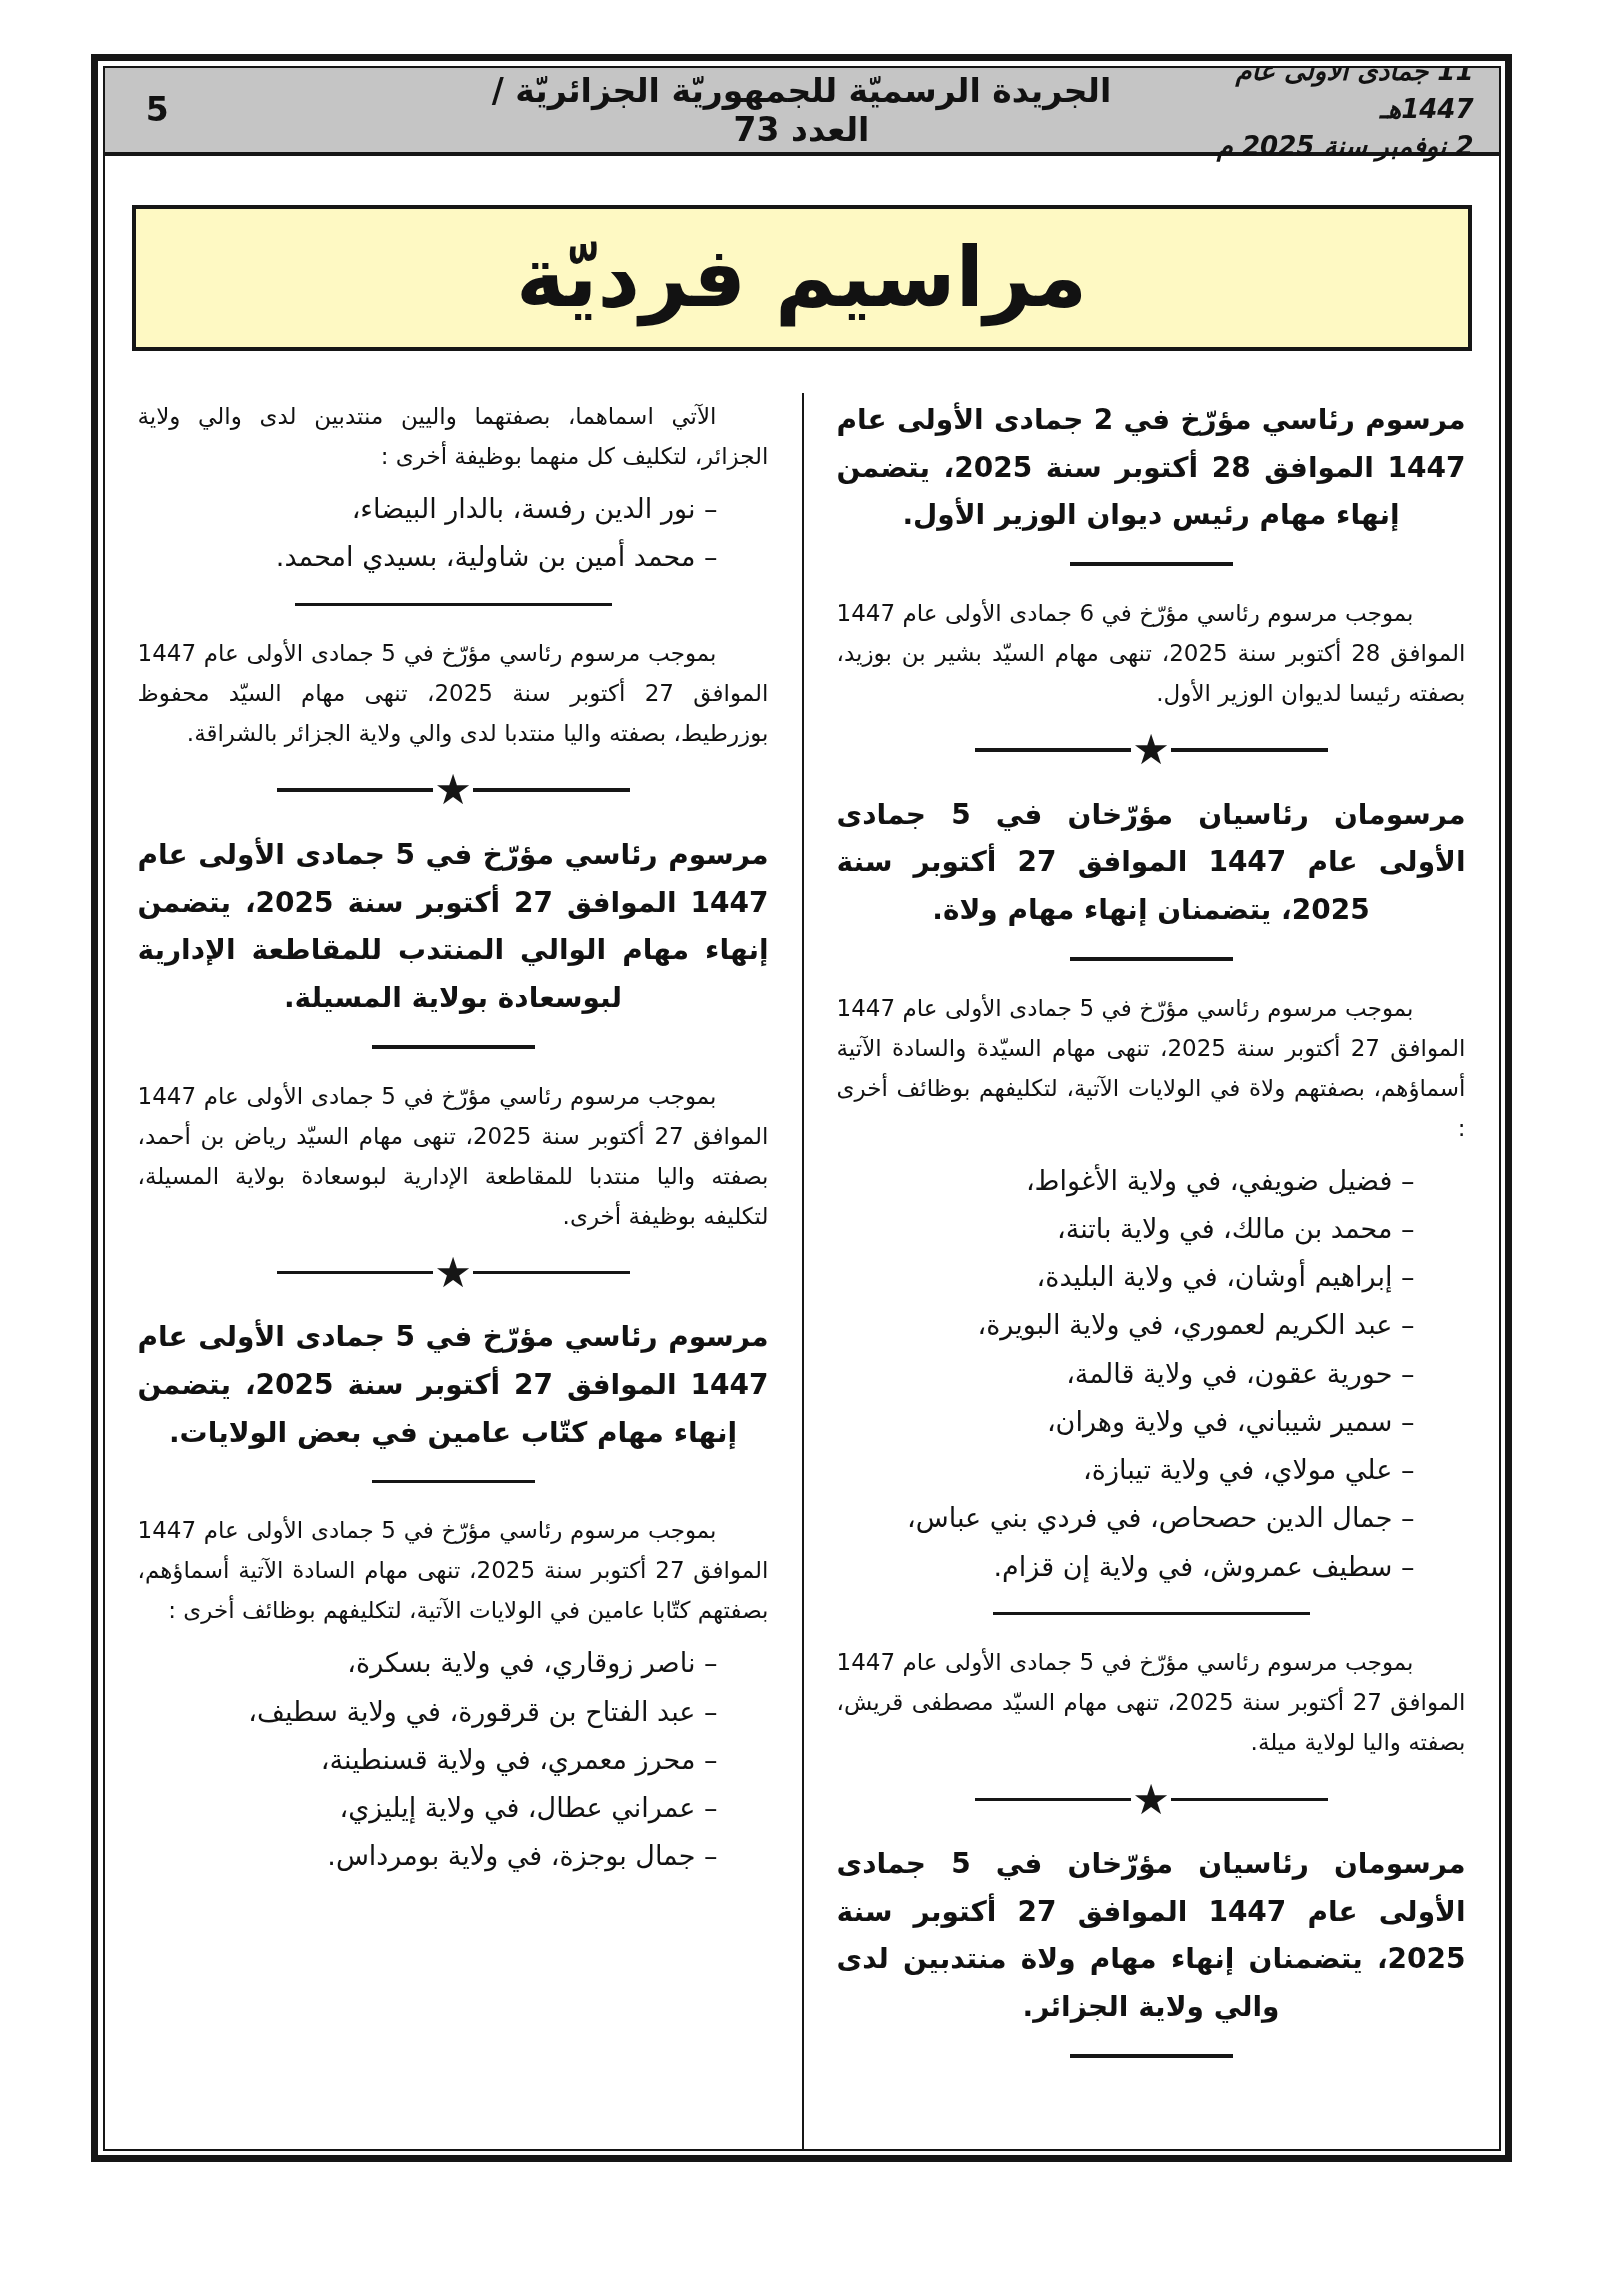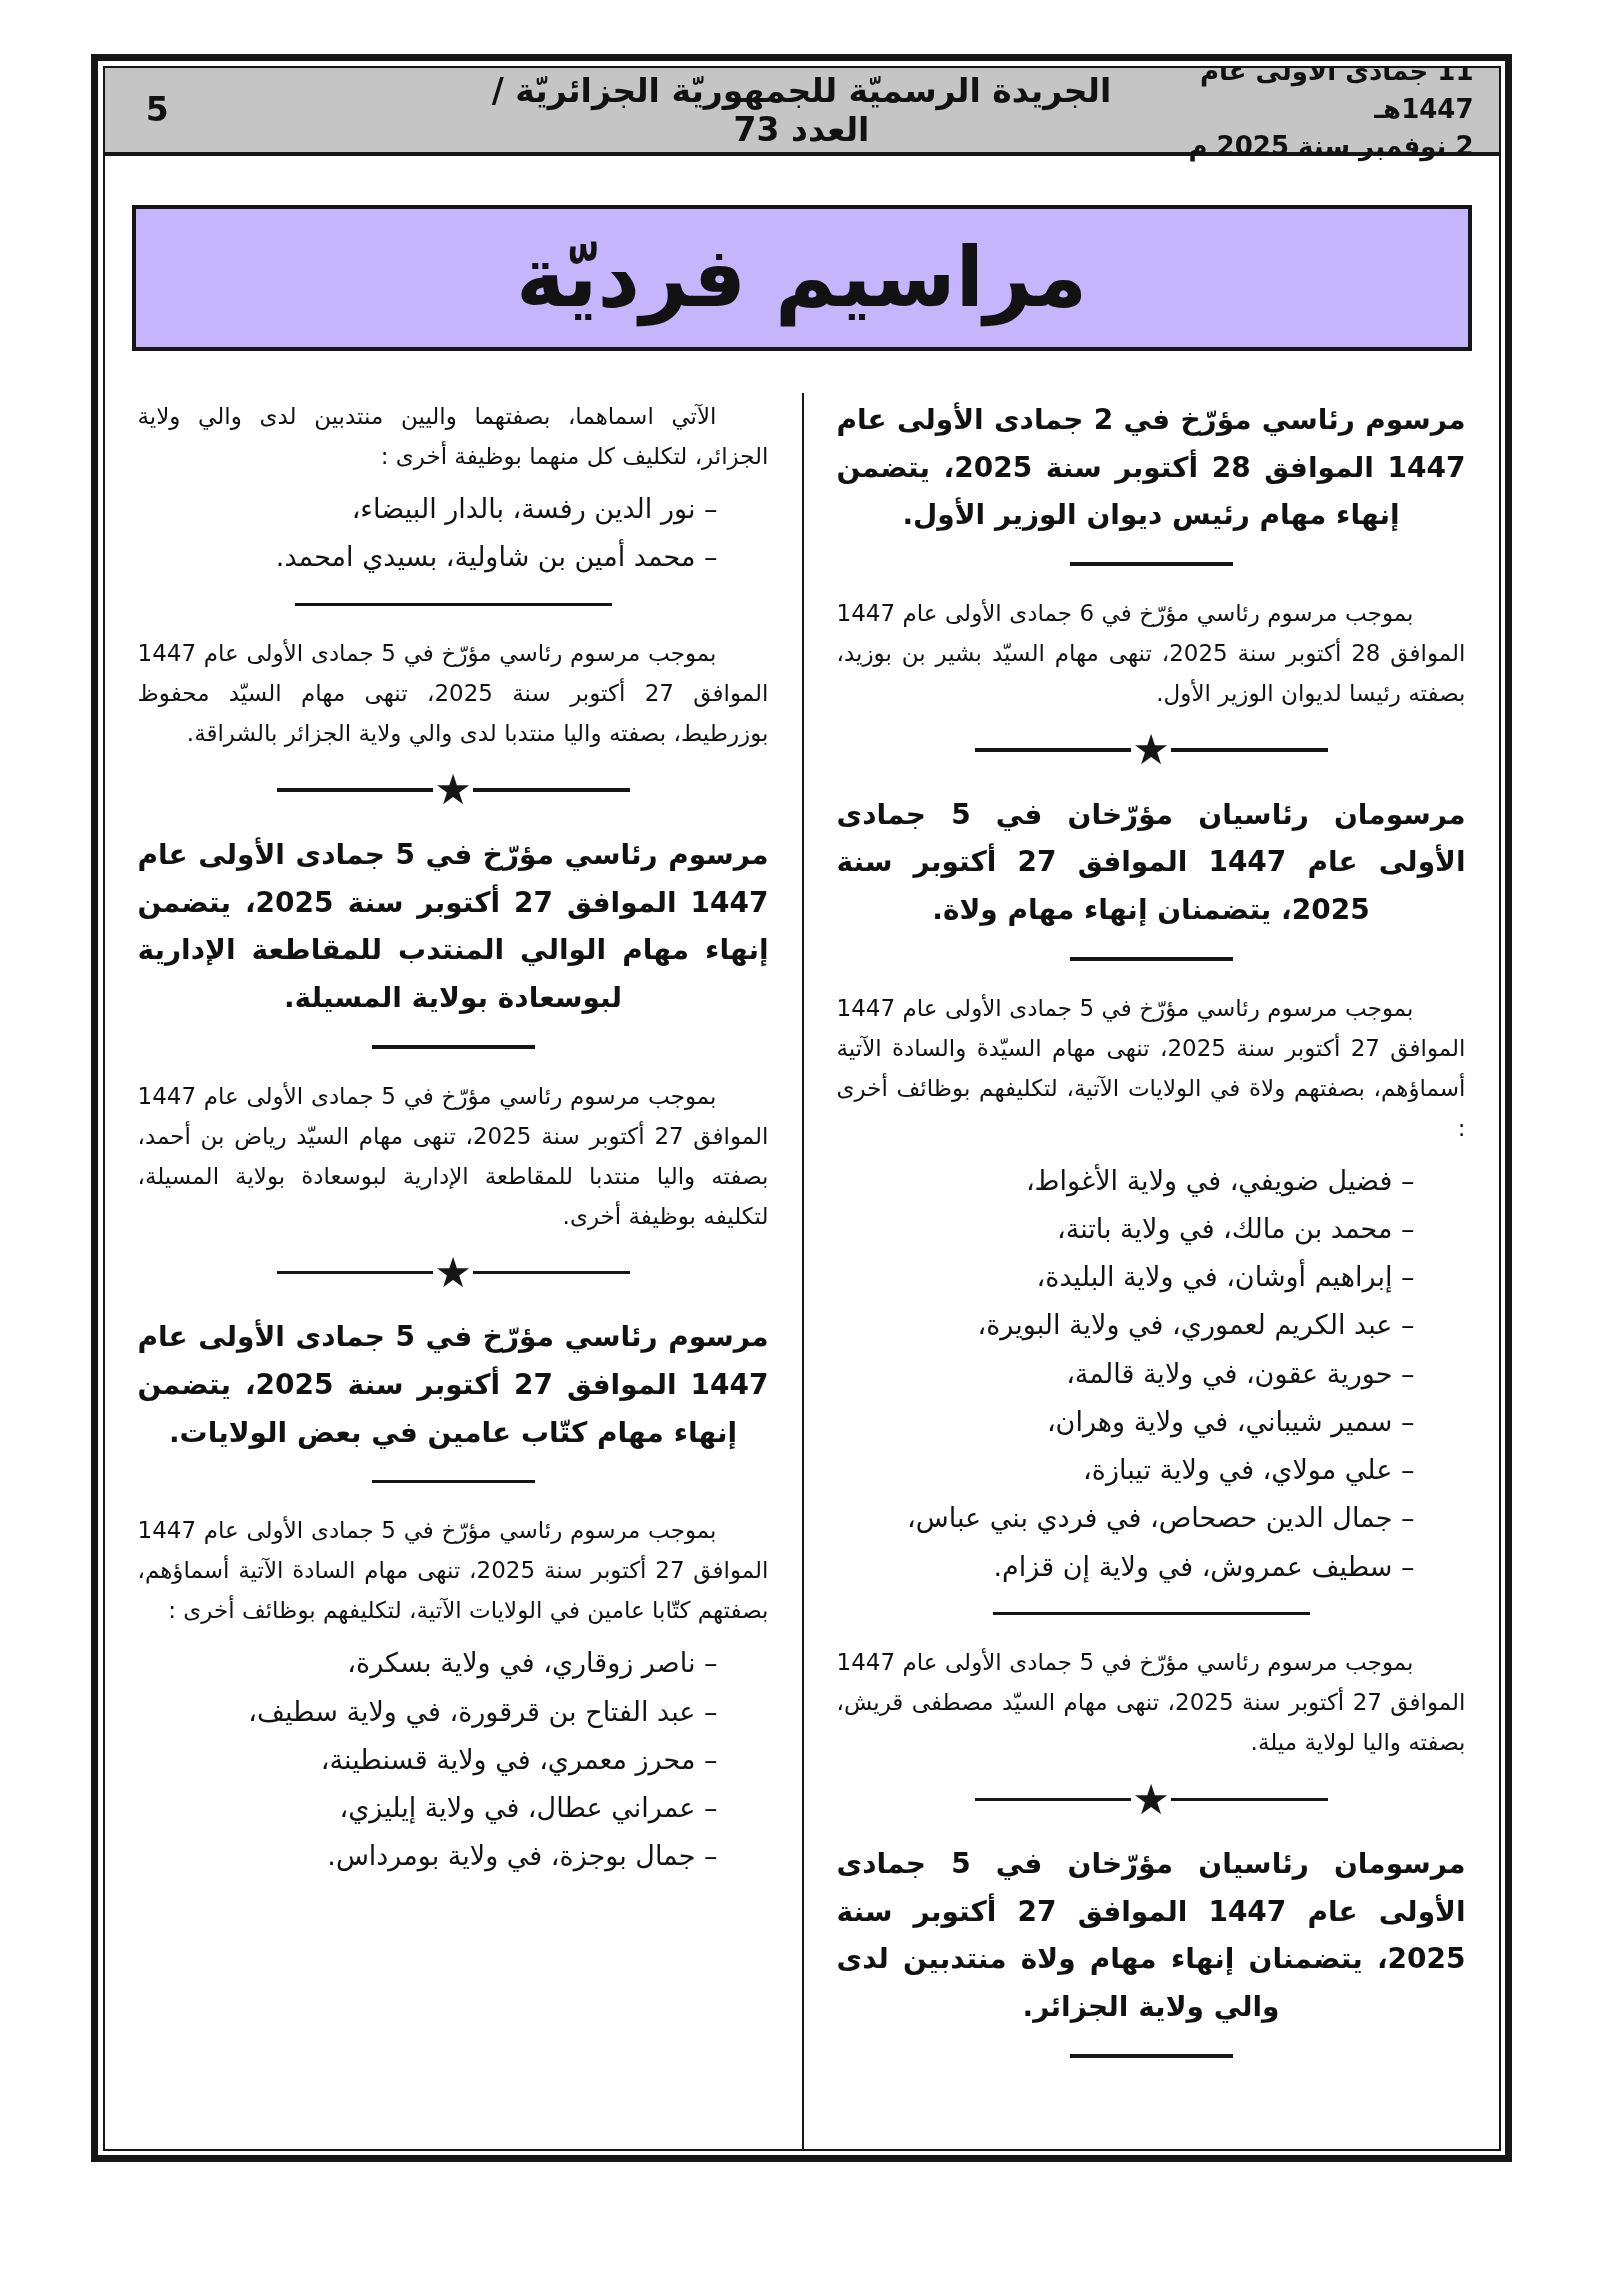--- a/index.html
+++ b/index.html
@@ -14,26 +14,26 @@
   }
   .frame-inner{
     border:2.7px solid #161616;height:100%;box-sizing:border-box;
     display:flex;flex-direction:column;overflow:hidden;
   }
   
   .masthead{
     flex:none;height:88px;background:#c5c5c5;border-bottom:4.5px solid #161616;
     display:flex;align-items:center;padding:0 25px;box-sizing:border-box;
   }
-  .masthead .dates{width:326px;font-weight:bold;font-size:26px;line-height:1.45;text-align:right;}
+  .masthead .dates{width:326px;font-weight:bold;font-size:26px;line-height:1.45;text-align:right;font-style:italic;}
   .masthead .jtitle{flex:1;text-align:center;font-weight:bold;font-size:33px;}
   .masthead .pageno{width:326px;text-align:left;font-weight:bold;font-size:33px;padding-left:16.3px;box-sizing:border-box;}
   
   .banner{
-    flex:none;margin:49px 27px 0;height:138px;background:#c4b5fd;border:4.5px solid #161616;
+    flex:none;margin:49px 27px 0;height:138px;background:#fef9c3;border:4.5px solid #161616;
     display:flex;align-items:center;justify-content:center;
     font-size:83px;font-weight:bold;letter-spacing:0;
   }
   
   .cols{flex:1;display:flex;direction:rtl;margin-top:42px;min-height:0;}
   .col{width:50%;box-sizing:border-box;padding:3.6px 33px 18px;overflow:hidden;}
   .col-right{border-left:2.7px solid #161616;}
   
   .heading{
     font-size:28px;font-weight:bold;line-height:1.7;

